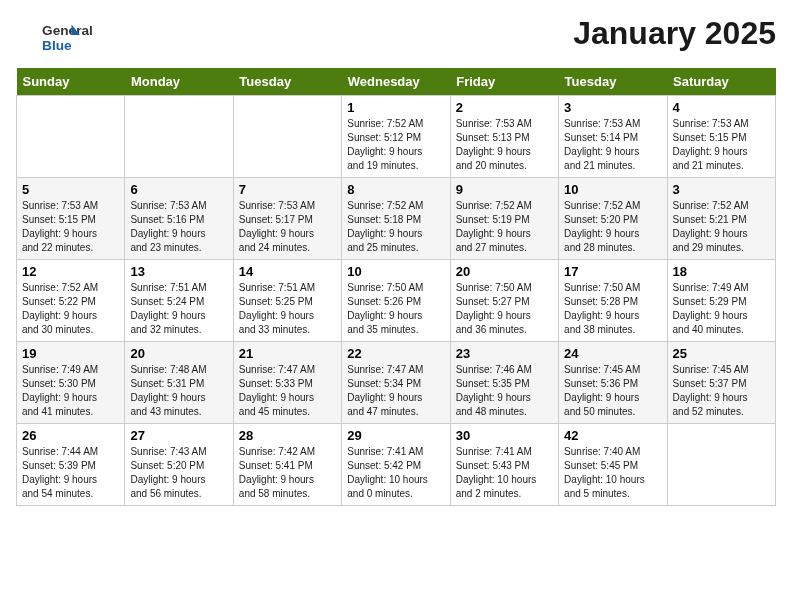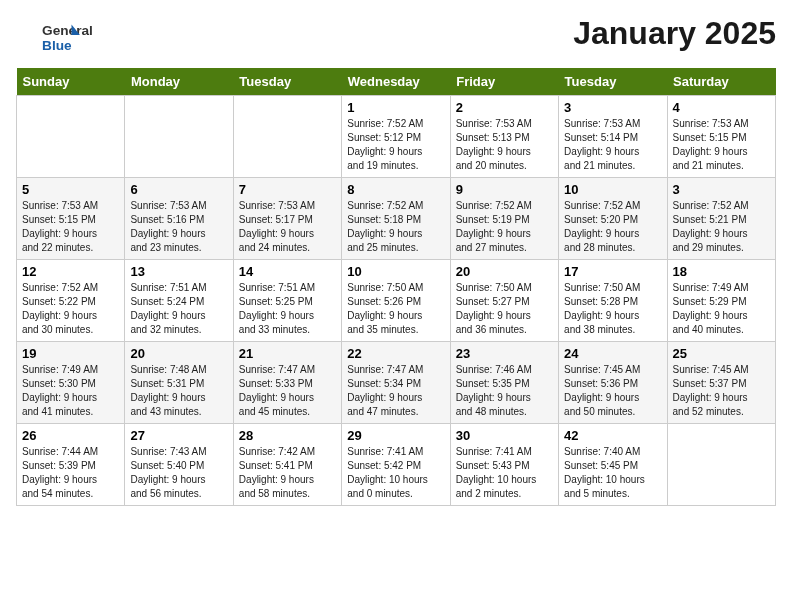--- a/index.html
+++ b/index.html
@@ -297,21 +297,21 @@
         <td>
           <span class="day-num">26</span>
           <div class="day-info" style="white-space: pre-line;">Sunrise: 7:44 AM
 Sunset: 5:39 PM
 Daylight: 9 hours
 and 54 minutes.</div>
         </td>
         <td>
           <span class="day-num">27</span>
           <div class="day-info" style="white-space: pre-line;">Sunrise: 7:43 AM
-Sunset: 5:40 PM
+Sunset: 5:20 PM
 Daylight: 9 hours
 and 56 minutes.</div>
         </td>
         <td>
           <span class="day-num">28</span>
           <div class="day-info" style="white-space: pre-line;">Sunrise: 7:42 AM
 Sunset: 5:41 PM
 Daylight: 9 hours
 and 58 minutes.</div>
         </td>

